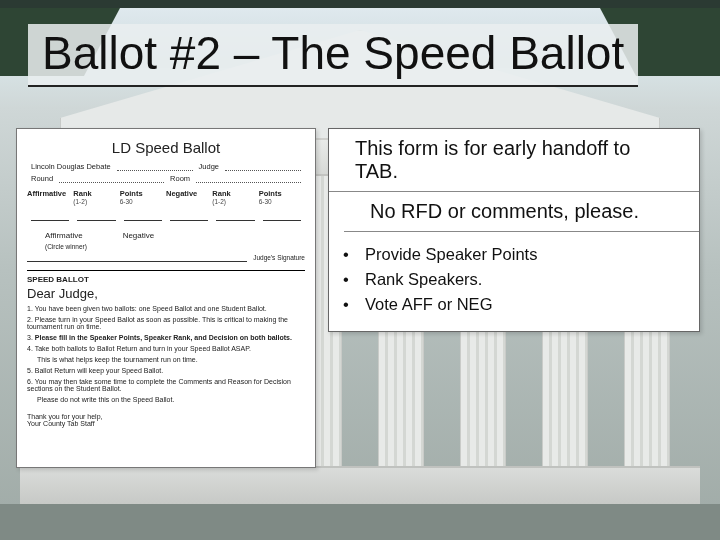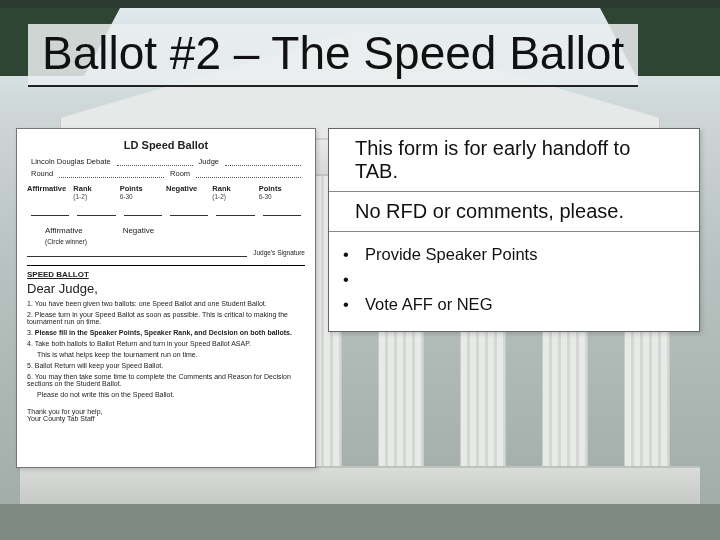--- a/index.html
+++ b/index.html
@@ -55,58 +55,58 @@
     position:absolute;
     left:16px; top:128px;
     width:300px; height:340px;
     background:#ffffff;
     border:1px solid #777;
     box-shadow: 2px 2px 4px rgba(0,0,0,0.15);
     padding:10px 10px;
     font-size:7.5px;
     color:#222;
   }
-  .form-card .ftitle { text-align:center; font-weight:bold; font-size:11px; margin-bottom:6px; }
+  .form-card .ftitle { text-align:center; font-weight:normal; font-size:15px; margin-bottom:6px; }
   .fr { display:flex; gap:6px; margin:3px 4px; align-items:flex-end; }
   .fr .lab { white-space:nowrap; }
   .fr .line { flex:1; border-bottom:1px dotted #555; height:8px; }
   .th-row { display:flex; margin-top:6px; font-weight:bold; font-size:7.5px; }
   .th-row > div { flex:1; }
   .th-row .sub { font-weight:normal; font-size:6.5px; color:#444; display:block; }
   .blank-row { display:flex; margin:6px 0 10px 0; }
   .blank-row > div { flex:1; border-bottom:1px solid #333; height:10px; margin:0 4px; }
   .mid { font-size:7.5px; margin-top:4px; }
   .affneg { display:flex; gap:40px; margin:3px 0 3px 18px; font-size:8px; }
   .circle { font-size:6.5px; margin-left:18px; }
   .sig { display:flex; gap:6px; margin-top:4px; }
   .sig .sline { flex:1; border-bottom:1px solid #333; height:8px; }
   .sig .slab { font-size:6.5px; }
   .hr { border:0; border-top:1.5px solid #000; margin:8px 0 4px 0; }
-  .sect { font-weight:bold; font-size:8px; margin:2px 0;text-decoration:underline; }
+  .sect { font-weight:bold; font-size:8px; margin:2px 0; }
   .dear { font-size:13px; margin:2px 0 4px 0; }
   .num { font-size:7px; margin:4px 0; }
   .num .b { font-weight:bold; }
   .thanks { font-size:7px; margin-top:10px; }
 
   
   .info-card {
     position:absolute;
     left:328px; top:128px;
     width:372px;
     background:#fff;
     border:1px solid #666;
     box-shadow: 2px 2px 4px rgba(0,0,0,0.15);
   }
   .info-card .row1, .info-card .row2 {
     padding:8px 26px;
     font-size:20px;
     color:#111;
     border-bottom:1px solid #888;
   }
-  .info-card .row2 { border-bottom:1px solid #888; }
+  .info-card .row2 { border-bottom:1px solid #888;margin-left:15px; }
   .info-card ul {
     list-style:none;
     padding:10px 10px 14px 14px;
   }
   .info-card li {
     font-size:16.5px;
     color:#111;
     padding:3px 0;
     display:flex;
     gap:14px;
@@ -200,20 +200,21 @@
   <div class="info-card">
     <div class="row1">This form is for early handoff to TAB.</div>
     <div class="row2">No RFD or comments, please.</div>
     <ul>
       <li>
           <span class="dot">•</span>
           <span>Provide Speaker Points</span>
         </li>
       <li>
           <span class="dot">•</span>
+          <span>Rank Speakers.</span>
         </li>
       <li>
           <span class="dot">•</span>
           <span>Vote AFF or NEG</span>
         </li>
     </ul>
   </div>
 </div>
 
 </body></html>

